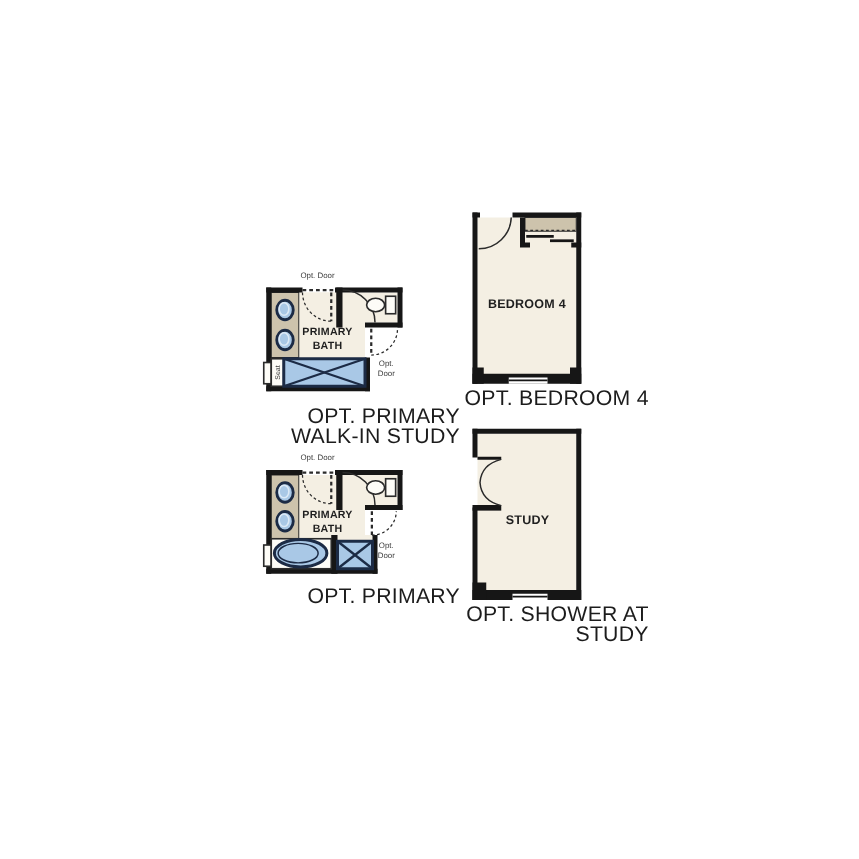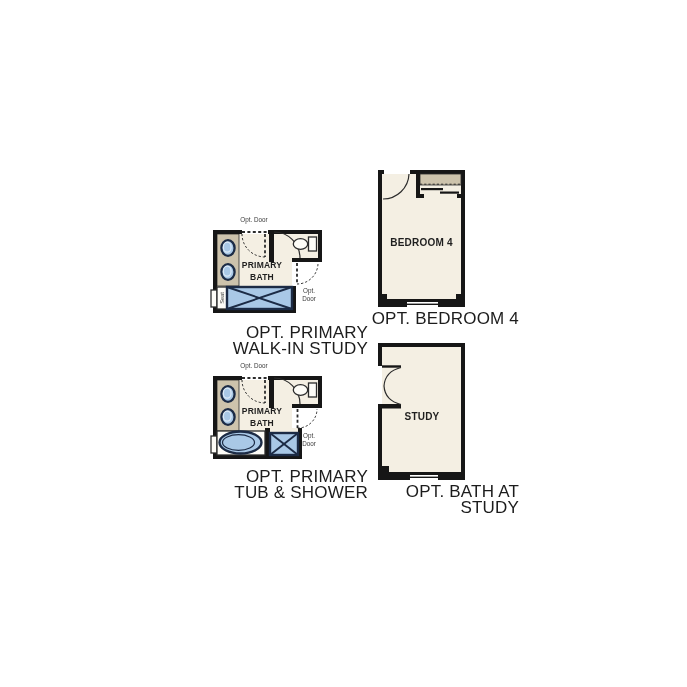--- a/index.html
+++ b/index.html
@@ -204,21 +204,20 @@
 
     <g>
       <rect class="bluebox" x="65" y="81" width="28" height="22" fill="#a9c8e6"></rect>
       <line class="xline" x1="65" y1="81" x2="93" y2="103"></line>
       <line class="xline" x1="93" y1="81" x2="65" y2="103"></line>
     </g>
   </svg>
 
   <div class="caption" style="left:172px;top:469px;width:196px">
     <div>OPT. PRIMARY</div>
-    <div>TUB &amp; SHOWER</div>
   </div>
 
   <svg class="plan" style="left:370px;top:339px" width="105" height="150" viewBox="0 0 105 150">
     <rect x="12" y="8" width="79" height="129" fill="#f4efe3"></rect>
 
     <g>
       <rect class="wall" x="8" y="4" width="87" height="4"></rect>
       <rect class="wall" x="8" y="4" width="4" height="23"></rect>
       <rect class="wall" x="8" y="67" width="4" height="74"></rect>
       <rect class="wall" x="91" y="4" width="4" height="137"></rect>
@@ -234,17 +233,17 @@
 
     <g>
       <line class="stub" x1="12" y1="27.5" x2="31" y2="27.5"></line>
       <path class="arc" d="M 31 28.5 Q 15 32.5 14 47 Q 15 61.5 31 65.5"></path>
     </g>
 
     <text class="t-room-lg" x="52" y="80.5" text-anchor="middle">STUDY</text>
   </svg>
 
   <div class="caption" style="left:323px;top:484px;width:196px">
-    <div>OPT. BATH AT</div>
+    <div>OPT. SHOWER AT</div>
     <div>STUDY</div>
   </div>
 
 </div>
 
 </body></html>

